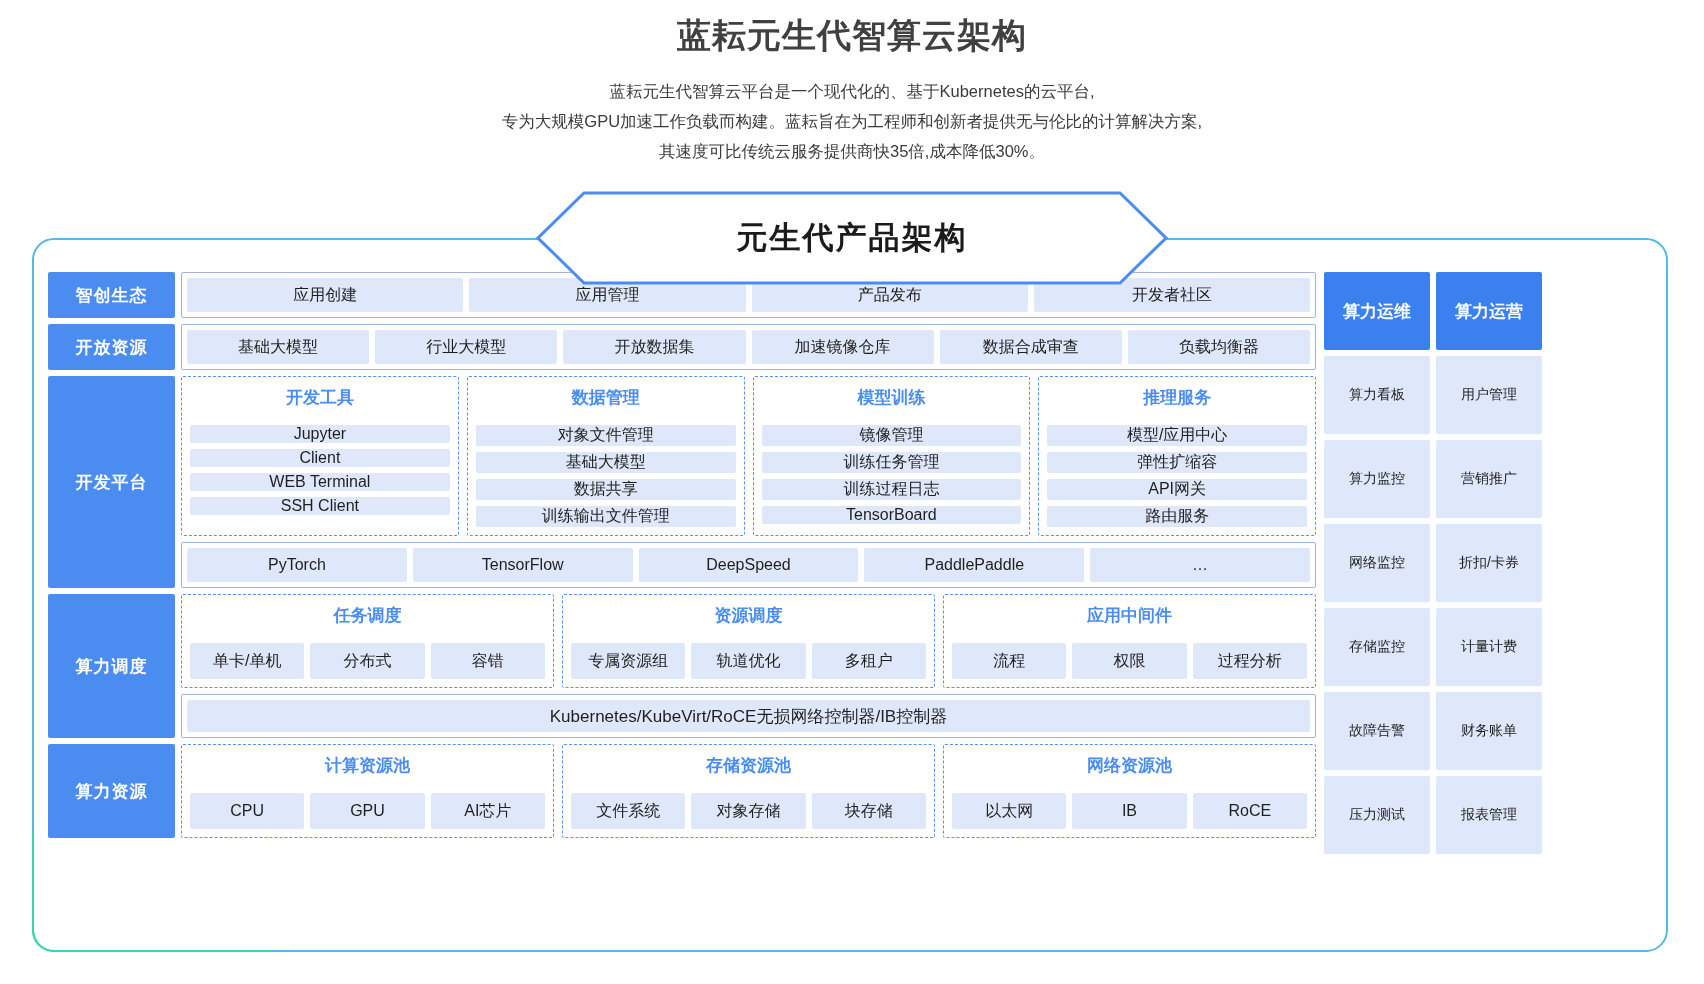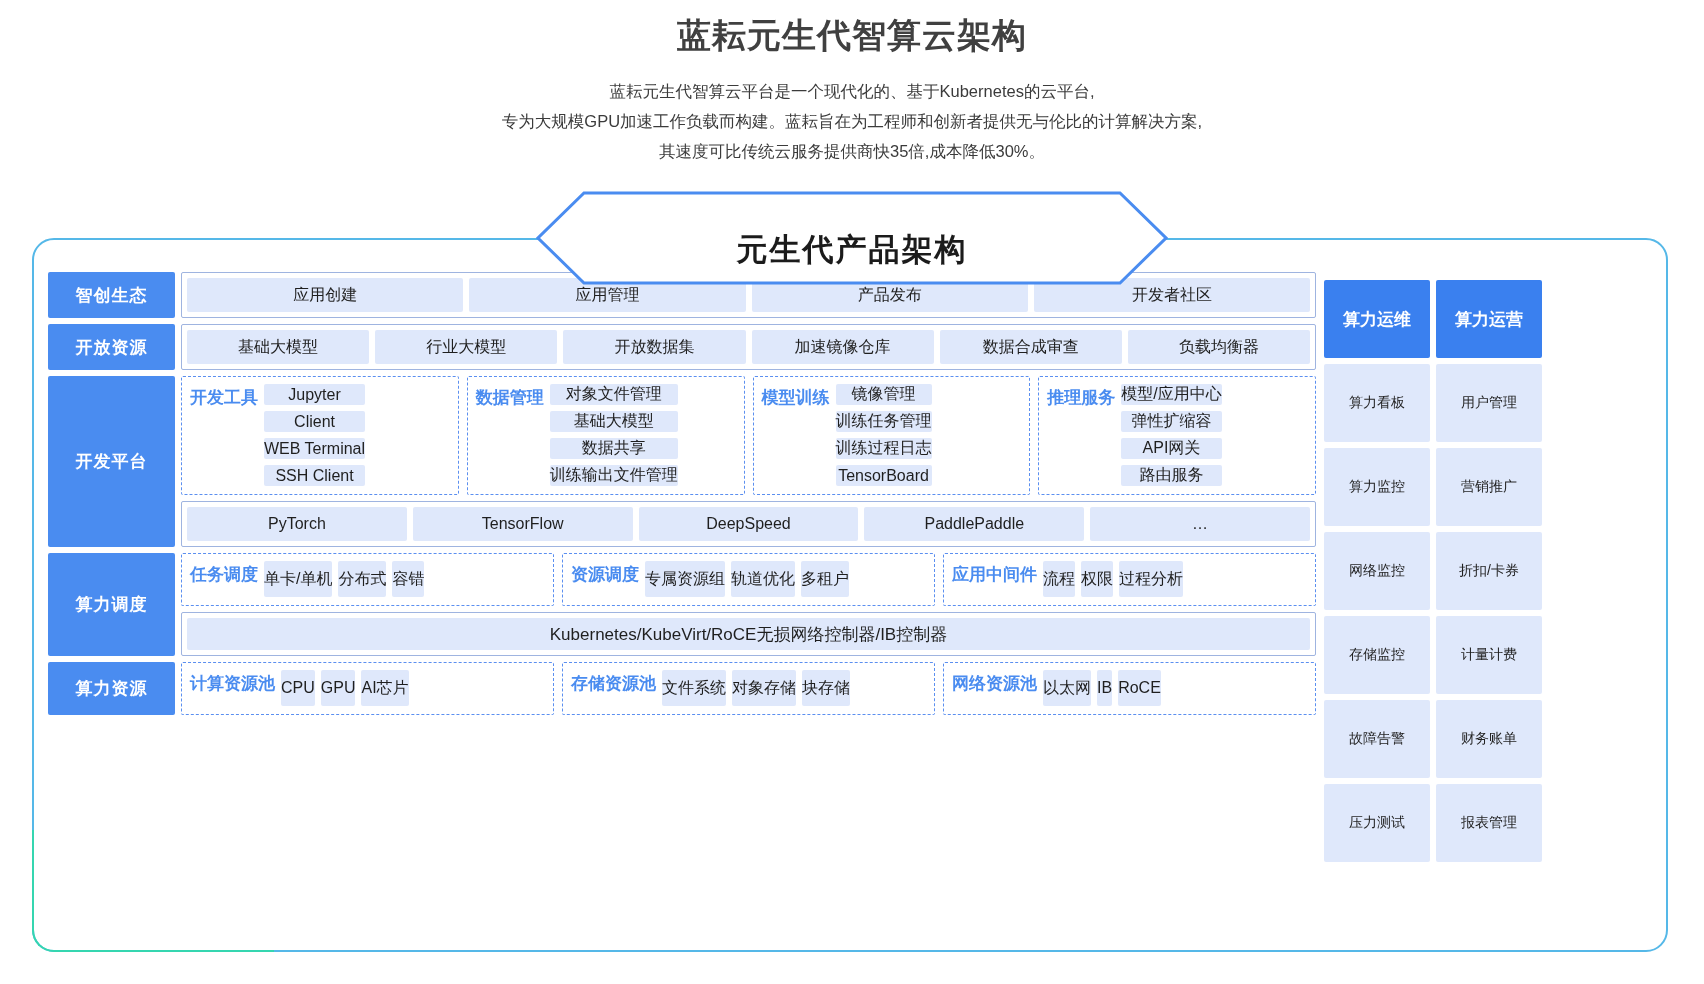--- a/index.html
+++ b/index.html
@@ -39,21 +39,21 @@
     pointer-events:none;
   }
 
   
   .banner{
     position:absolute;left:536px;top:191px;width:632px;height:94px;
     z-index:5;
   }
   .banner svg{display:block;}
   .banner-label{
-    position:absolute;left:0;top:12px;width:632px;height:94px;
+    position:absolute;left:0;top:0;width:632px;height:94px;
     display:flex;align-items:center;justify-content:center;
     font-size:31px;font-weight:bold;color:#1b1b1b;letter-spacing:2px;
   }
 
   
   .body{
     position:absolute;left:48px;top:272px;width:1604px;
     display:flex;gap:8px;align-items:flex-start;
   }
   .left-col{width:1268px;display:flex;flex-direction:column;gap:6px;}
@@ -80,21 +80,21 @@
     height:34px;display:flex;align-items:center;justify-content:center;
     font-size:16px;color:#1f1f1f;white-space:nowrap;
   }
   .chip.tall{height:36px;}
 
   
   .dash-groups{display:flex;gap:8px;}
   .dash-group{
     flex:1;border:1.5px dashed #5b8ff0;border-radius:2px;
     padding:7px 8px 8px;box-sizing:border-box;
-    display:flex;flex-direction:row;gap:6px;background:#fff;
+    display:flex;flex-direction:column;gap:13px;background:#fff;
   }
   .dash-title{
     text-align:center;font-size:17px;color:#4a8cf0;font-weight:bold;
     line-height:28px;
   }
   .dash-items{display:flex;flex-direction:column;gap:6px;}
   .dash-items.horiz{flex-direction:row;gap:6px;}
   .dash-items.horiz .chip{flex:1;}
 
   .wide-bar{
@@ -102,21 +102,21 @@
     display:flex;align-items:center;justify-content:center;
     font-size:17px;color:#1f1f1f;
   }
 
   
   .ops{display:flex;gap:6px;}
   .ops-col{flex:1;display:flex;flex-direction:column;gap:6px;}
   .ops-head{
     background:#3a80ef;color:#fff;height:78px;border-radius:2px;
     display:flex;align-items:center;justify-content:center;
-    font-size:17px;font-weight:bold;margin-top:8px;
+    font-size:17px;font-weight:bold;
   }
   .ops-cell{
     background:#dfe8fb;color:#1f1f1f;height:78px;border-radius:2px;
     display:flex;align-items:center;justify-content:center;
     font-size:14px;
   }
 </style>
 </head>
 <body>
 

